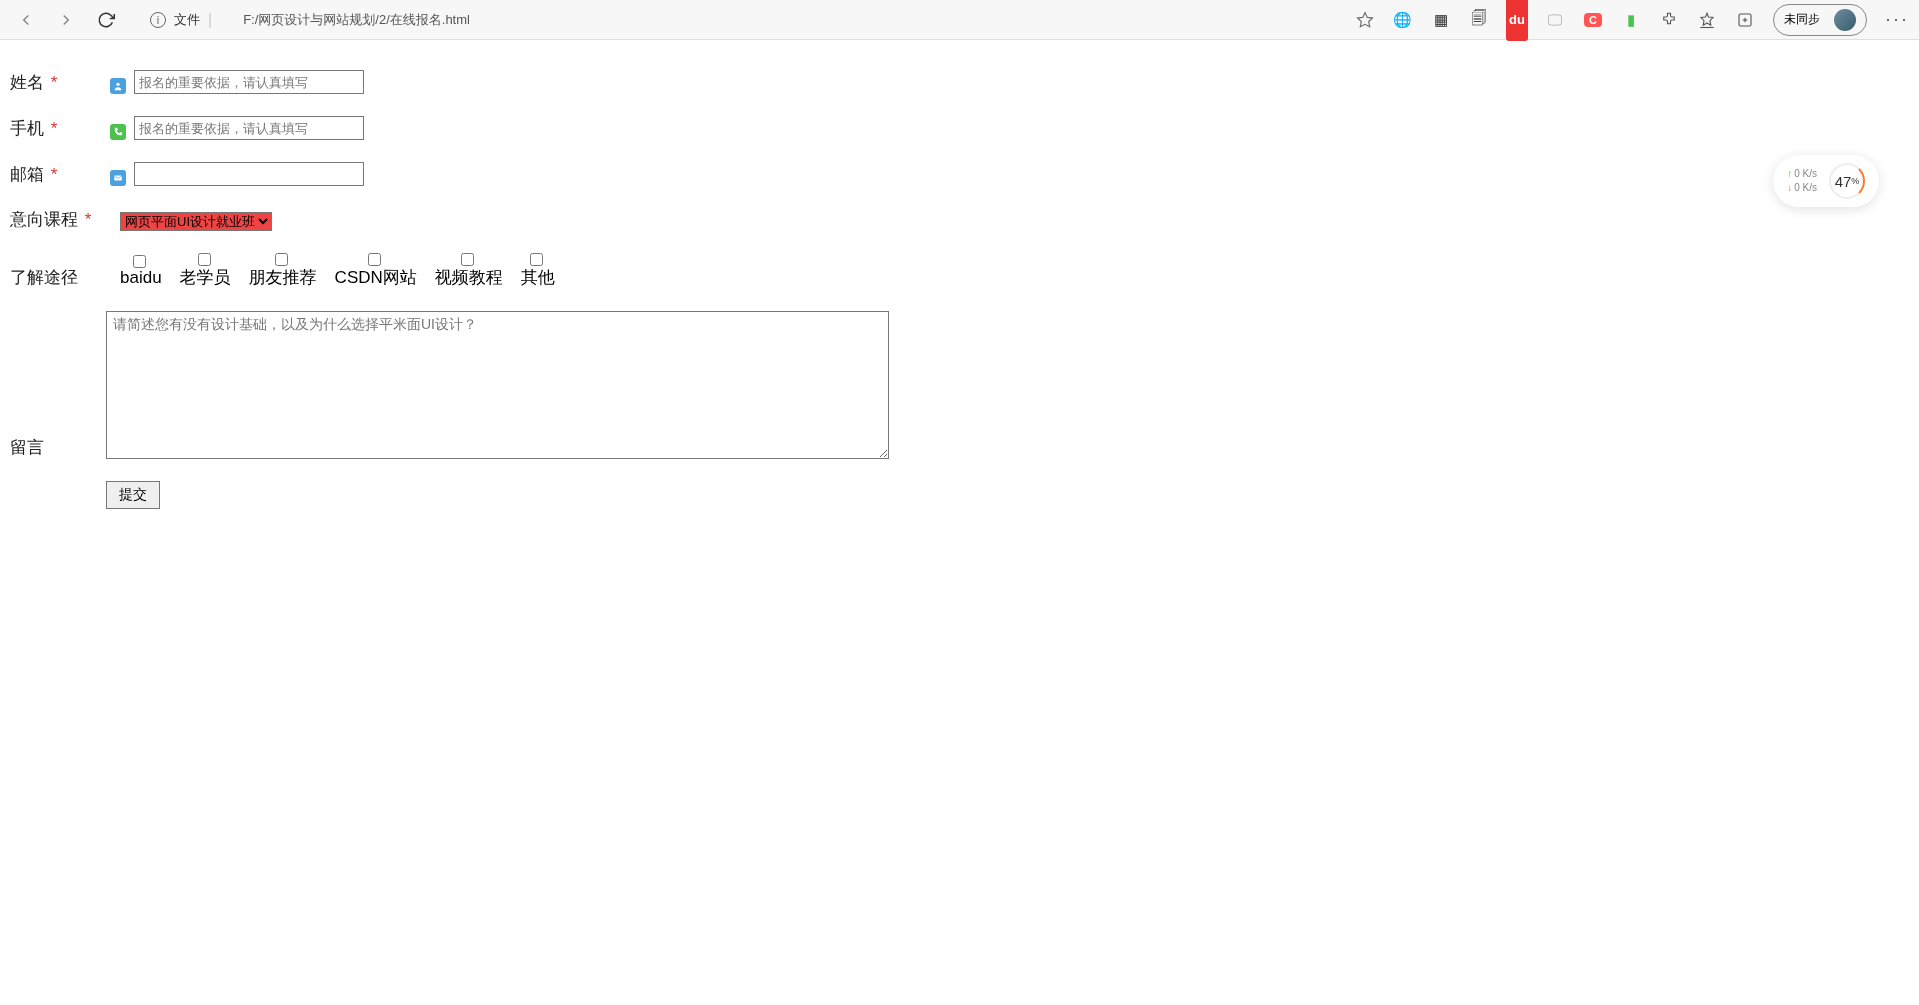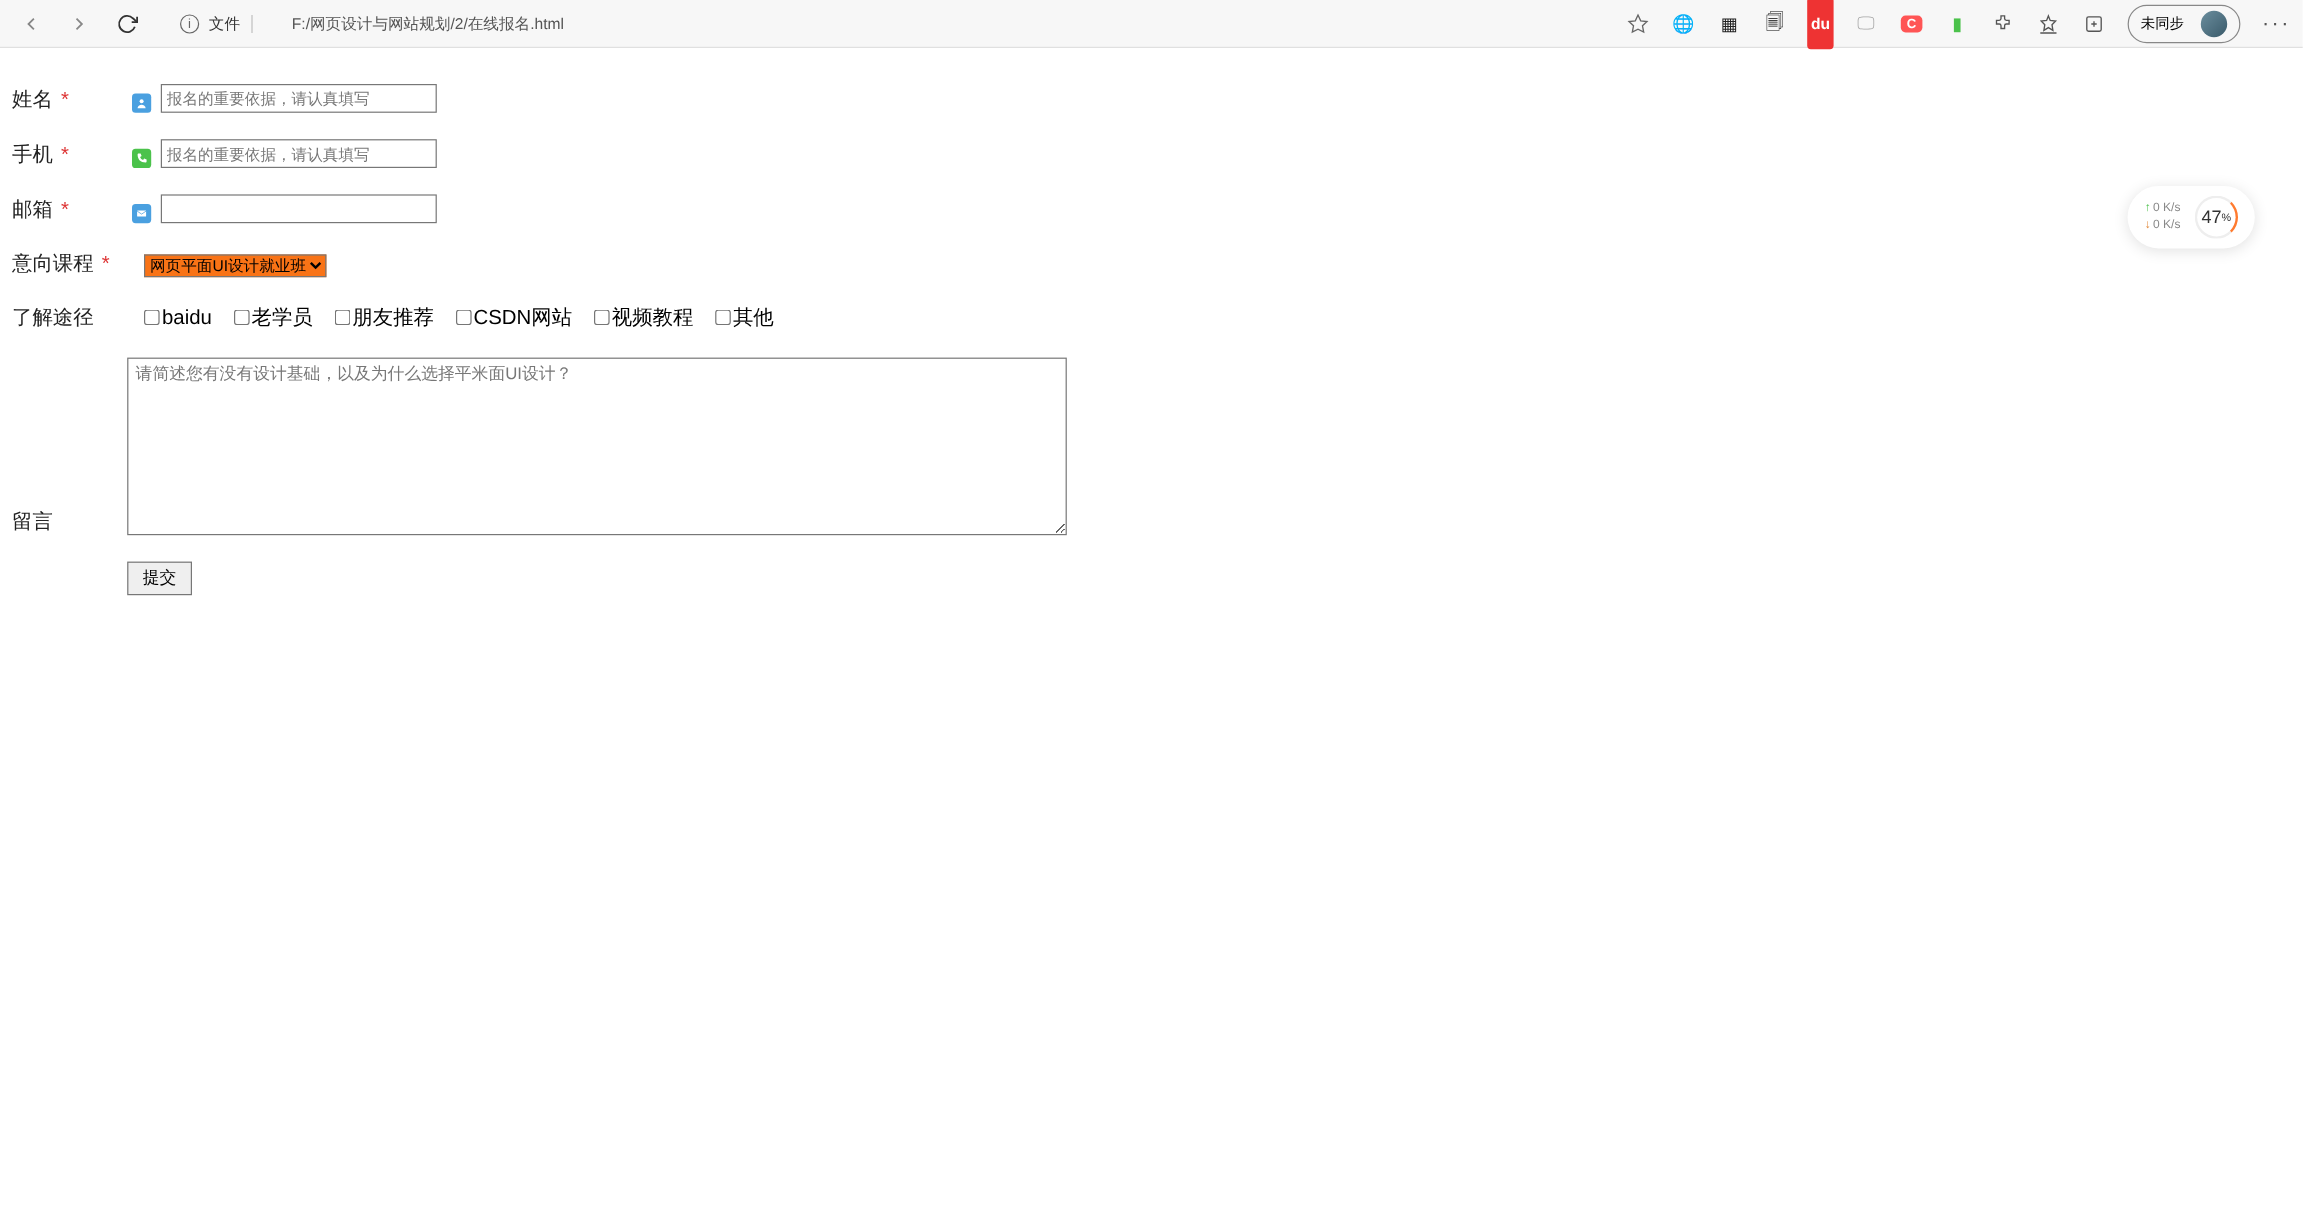--- a/index.html
+++ b/index.html
@@ -33,22 +33,22 @@
     .field-icon { width: 16px; height: 16px; border-radius: 3px; display: flex; align-items: center; justify-content: center; }
     .icon-user { background: #4aa0e0; }
     .icon-phone { background: #4bc24b; }
     .icon-mail { background: #4aa0e0; }
     .field-icon svg { width: 10px; height: 10px; fill: #fff; }
     .input-col { display: flex; align-items: center; gap: 8px; }
     .text-input { width: 230px; height: 24px; border: 1px solid #777; padding: 1px 4px; font-size: 13px; font-family: inherit; }
     .text-input::placeholder { color: #777; }
     .radio-group label, .check-group label { font-size: 17px; color: #000; margin-right: 6px; display: inline-flex; align-items: center; }
     .radio-group input, .check-group input { margin-right: 2px; }
-    .check-group .chk { margin-right: 10px; }
-    select { font-size: 13px; font-family: inherit; border: 1px solid #777; background: #f97316; }
+    .check-group .chk { margin-right: 10px; flex-direction: column; }
+    select { font-size: 13px; font-family: inherit; border: 1px solid #777; background: #ef4444; }
     textarea { width: 783px; height: 148px; border: 1px solid #777; padding: 4px 6px; font-size: 14px; font-family: inherit; resize: both; }
     textarea::placeholder { color: #777; }
     .submit-btn { padding: 4px 12px; font-size: 14px; font-family: inherit; border: 1px solid #777; background: #efefef; }
     
     
     .net-widget { position: fixed; right: 40px; top: 155px; background: #fff; border-radius: 30px; box-shadow: 0 2px 12px rgba(0,0,0,0.12); padding: 8px 14px; display: flex; align-items: center; gap: 12px; }
     .net-stats { font-size: 10px; line-height: 14px; color: #888; }
     .net-up::before { content: "↑"; color: #4bc24b; margin-right: 2px; }
     .net-down::before { content: "↓"; color: #e2893a; margin-right: 2px; }
     .net-circle { width: 36px; height: 36px; border-radius: 50%; border: 2px solid #eee; border-right-color: #ff7a2e; display: flex; align-items: center; justify-content: center; font-size: 15px; font-weight: 500; color: #333; }

